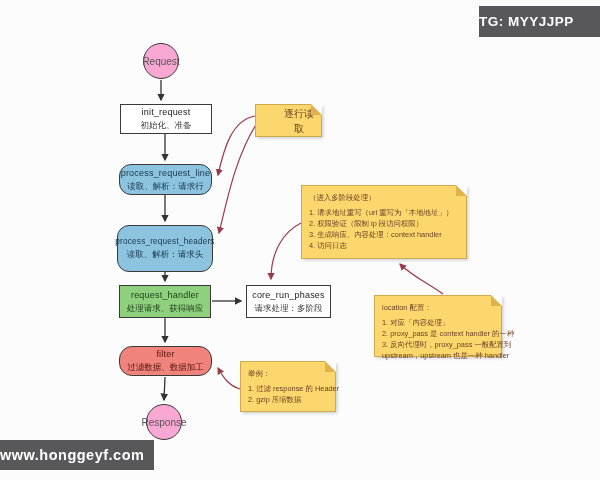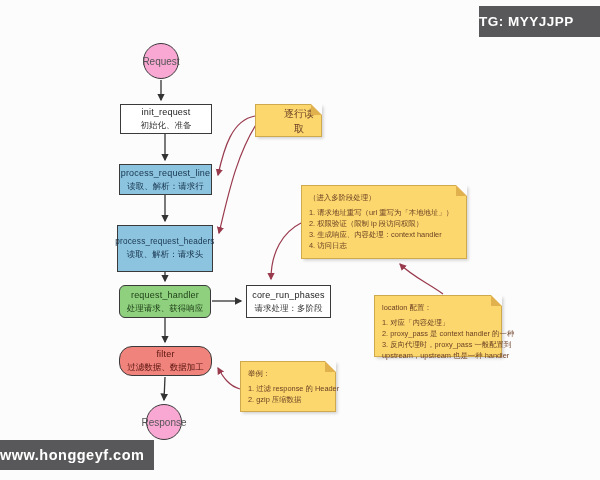--- a/index.html
+++ b/index.html
@@ -12,21 +12,21 @@
 
   .node {
     position:absolute; box-sizing:border-box; border:1.5px solid #3a3a3a;
     display:flex; flex-direction:column; justify-content:center; align-items:center;
     text-align:center; line-height:1.25;
   }
   .node .t { font-size:9px; color:#222; letter-spacing:.2px; }
   .node .s { font-size:8.5px; margin-top:2px; }
   .nwhite { background:#ffffff; }
   .nwhite .s { color:#3a3a3a; }
-  .nblue  { background:#8cc3de; }
+  .nblue  { background:#8cc3de;border-radius:12px; }
   .nblue .t, .nblue .s { color:#17344e; }
   .ngreen { background:#8ed07e; }
   .ngreen .t, .ngreen .s { color:#1e3d16; }
   .nred   { background:#f0837c; }
   .nred .t, .nred .s { color:#58150f; }
 
   .circle {
     position:absolute; width:36px; height:36px; border-radius:50%;
     background:#f9a8d4; border:1.5px solid #3a3a3a; box-sizing:border-box;
     display:flex; align-items:center; justify-content:center;
@@ -95,21 +95,21 @@
   <div class="s">初始化、准备</div>
 </div>
 <div class="node nblue" style="left:119px; top:164px; width:93px; height:31px;">
   <div class="t">process_request_line</div>
   <div class="s">读取、解析：请求行</div>
 </div>
 <div class="node nblue" style="left:117px; top:225px; width:96px; height:47px;">
   <div class="t" style="font-size:8.2px;">process_request_headers</div>
   <div class="s">读取、解析：请求头</div>
 </div>
-<div class="node ngreen" style="left:119px; top:285px; width:92px; height:33px;border-radius:6px;">
+<div class="node ngreen" style="left:119px; top:285px; width:92px; height:33px;">
   <div class="t">request_handler</div>
   <div class="s">处理请求、获得响应</div>
 </div>
 <div class="node nwhite" style="left:246px; top:285px; width:85px; height:33px;">
   <div class="t">core_run_phases</div>
   <div class="s">请求处理：多阶段</div>
 </div>
 <div class="node nred" style="left:119px; top:346px; width:93px; height:30px;border-radius:13px;">
   <div class="t">filter</div>
   <div class="s">过滤数据、数据加工</div>

